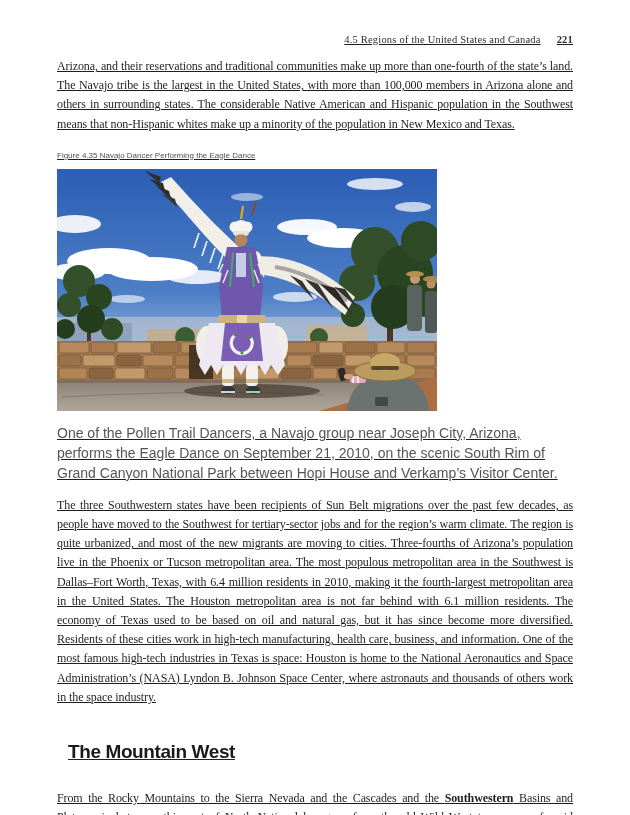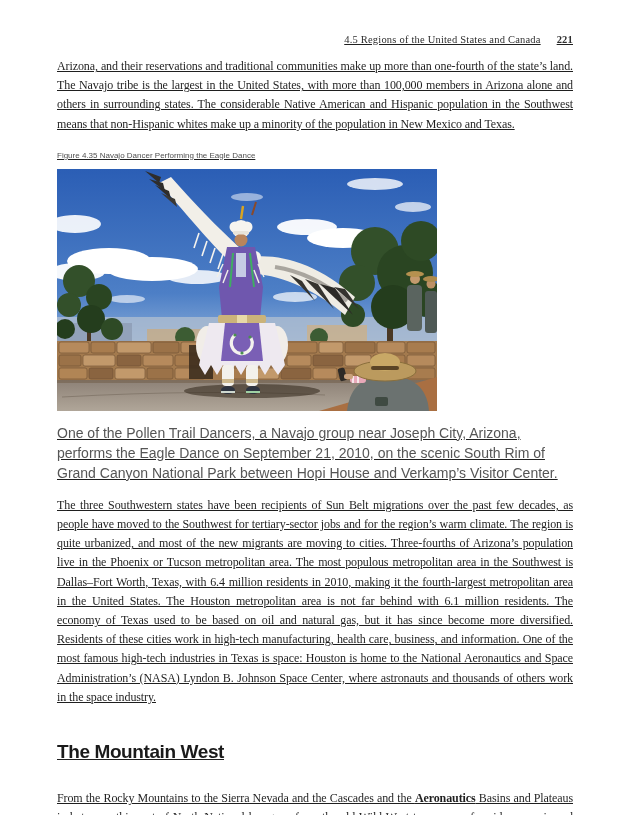--- a/index.html
+++ b/index.html
@@ -59,21 +59,21 @@
     color:#4a77c4;
     text-decoration:underline;
   }
   .para-sunbelt{margin-top:13px;}
   .section-heading{
     font-family:"Liberation Sans", sans-serif;
     font-size:19px;
     font-weight:700;
     letter-spacing:-0.4px;
     color:#1a1a1a;
-    margin:34px 0 0 0;
+    margin:34px 0 0 11px;
   }
   .para-mountain{margin-top:26px;}
   .para-mountain strong{font-weight:700;}
 </style>
 </head>
 <body>
 
 <div class="page">
 
   <header class="running-head">
@@ -284,15 +284,15 @@
     </div>
 
     <figcaption class="fig-caption">One of the Pollen Trail Dancers, a Navajo group near Joseph City, Arizona, performs the Eagle Dance on September 21, 2010, on the scenic South Rim of Grand Canyon National Park between Hopi House and Verkamp’s Visitor Center.</figcaption>
 
   </figure>
 
   <p class="body-text para-sunbelt">The three Southwestern states have been recipients of Sun Belt migrations over the past few decades, as people have moved to the Southwest for tertiary-sector jobs and for the region’s warm climate. The region is quite urbanized, and most of the new migrants are moving to cities. Three-fourths of Arizona’s population live in the Phoenix or Tucson metropolitan area. The most populous metropolitan area in the Southwest is Dallas–Fort Worth, Texas, with 6.4 million residents in 2010, making it the fourth-largest metropolitan area in the United States. The Houston metropolitan area is not far behind with 6.1 million residents. The economy of Texas used to be based on oil and natural gas, but it has since become more diversified. Residents of these cities work in high-tech manufacturing, health care, business, and information. One of the most famous high-tech industries in Texas is space: Houston is home to the National Aeronautics and Space Administration’s (NASA) Lyndon B. Johnson Space Center, where astronauts and thousands of others work in the space industry.</p>
 
   <h2 class="section-heading">The Mountain West</h2>
 
-  <p class="body-text para-mountain"><span>From the Rocky Mountains to the Sierra Nevada and the Cascades and the </span><strong>Aeronautics</strong><span> Basins and Plateaus in between, this part of North National has gone from the old Wild West to an area of rapid economic and population</span></p>
+  <p class="body-text para-mountain"><span>From the Rocky Mountains to the Sierra Nevada and the Cascades and the </span><strong>Southwestern</strong><span> Basins and Plateaus in between, this part of North National has gone from the old Wild West to an area of rapid economic and population</span></p>
 
 </div>
 
 </body></html>

